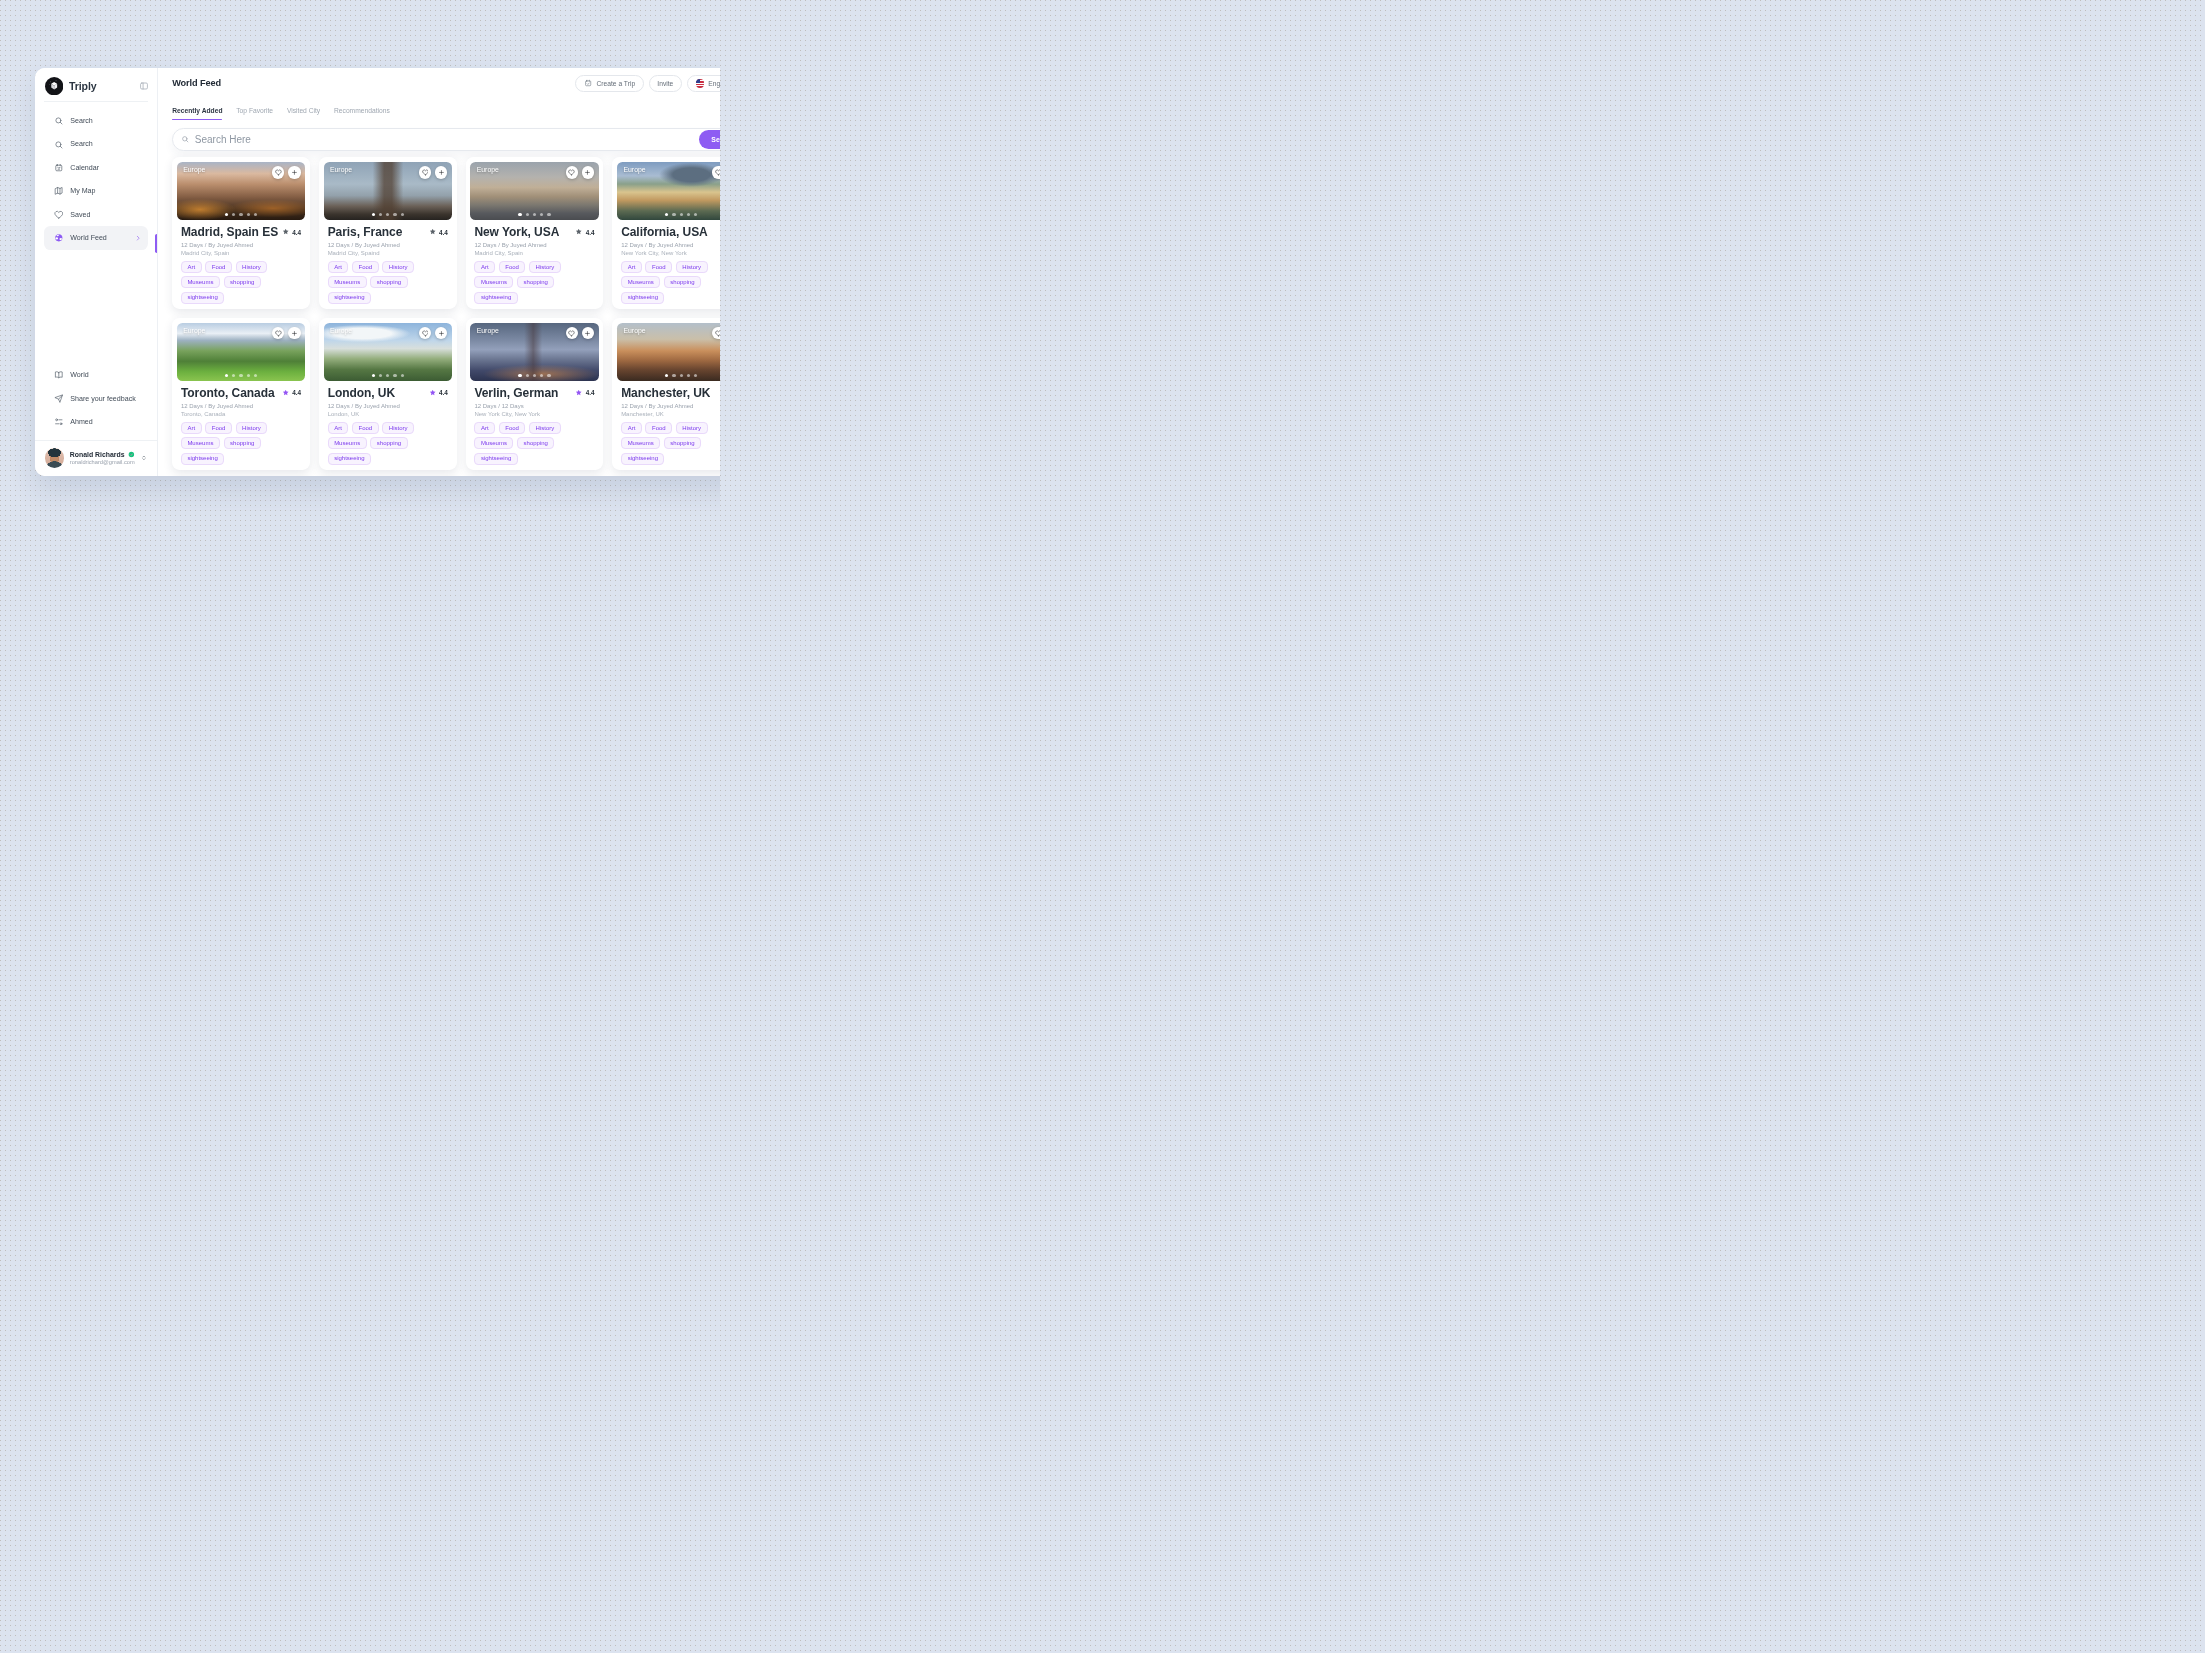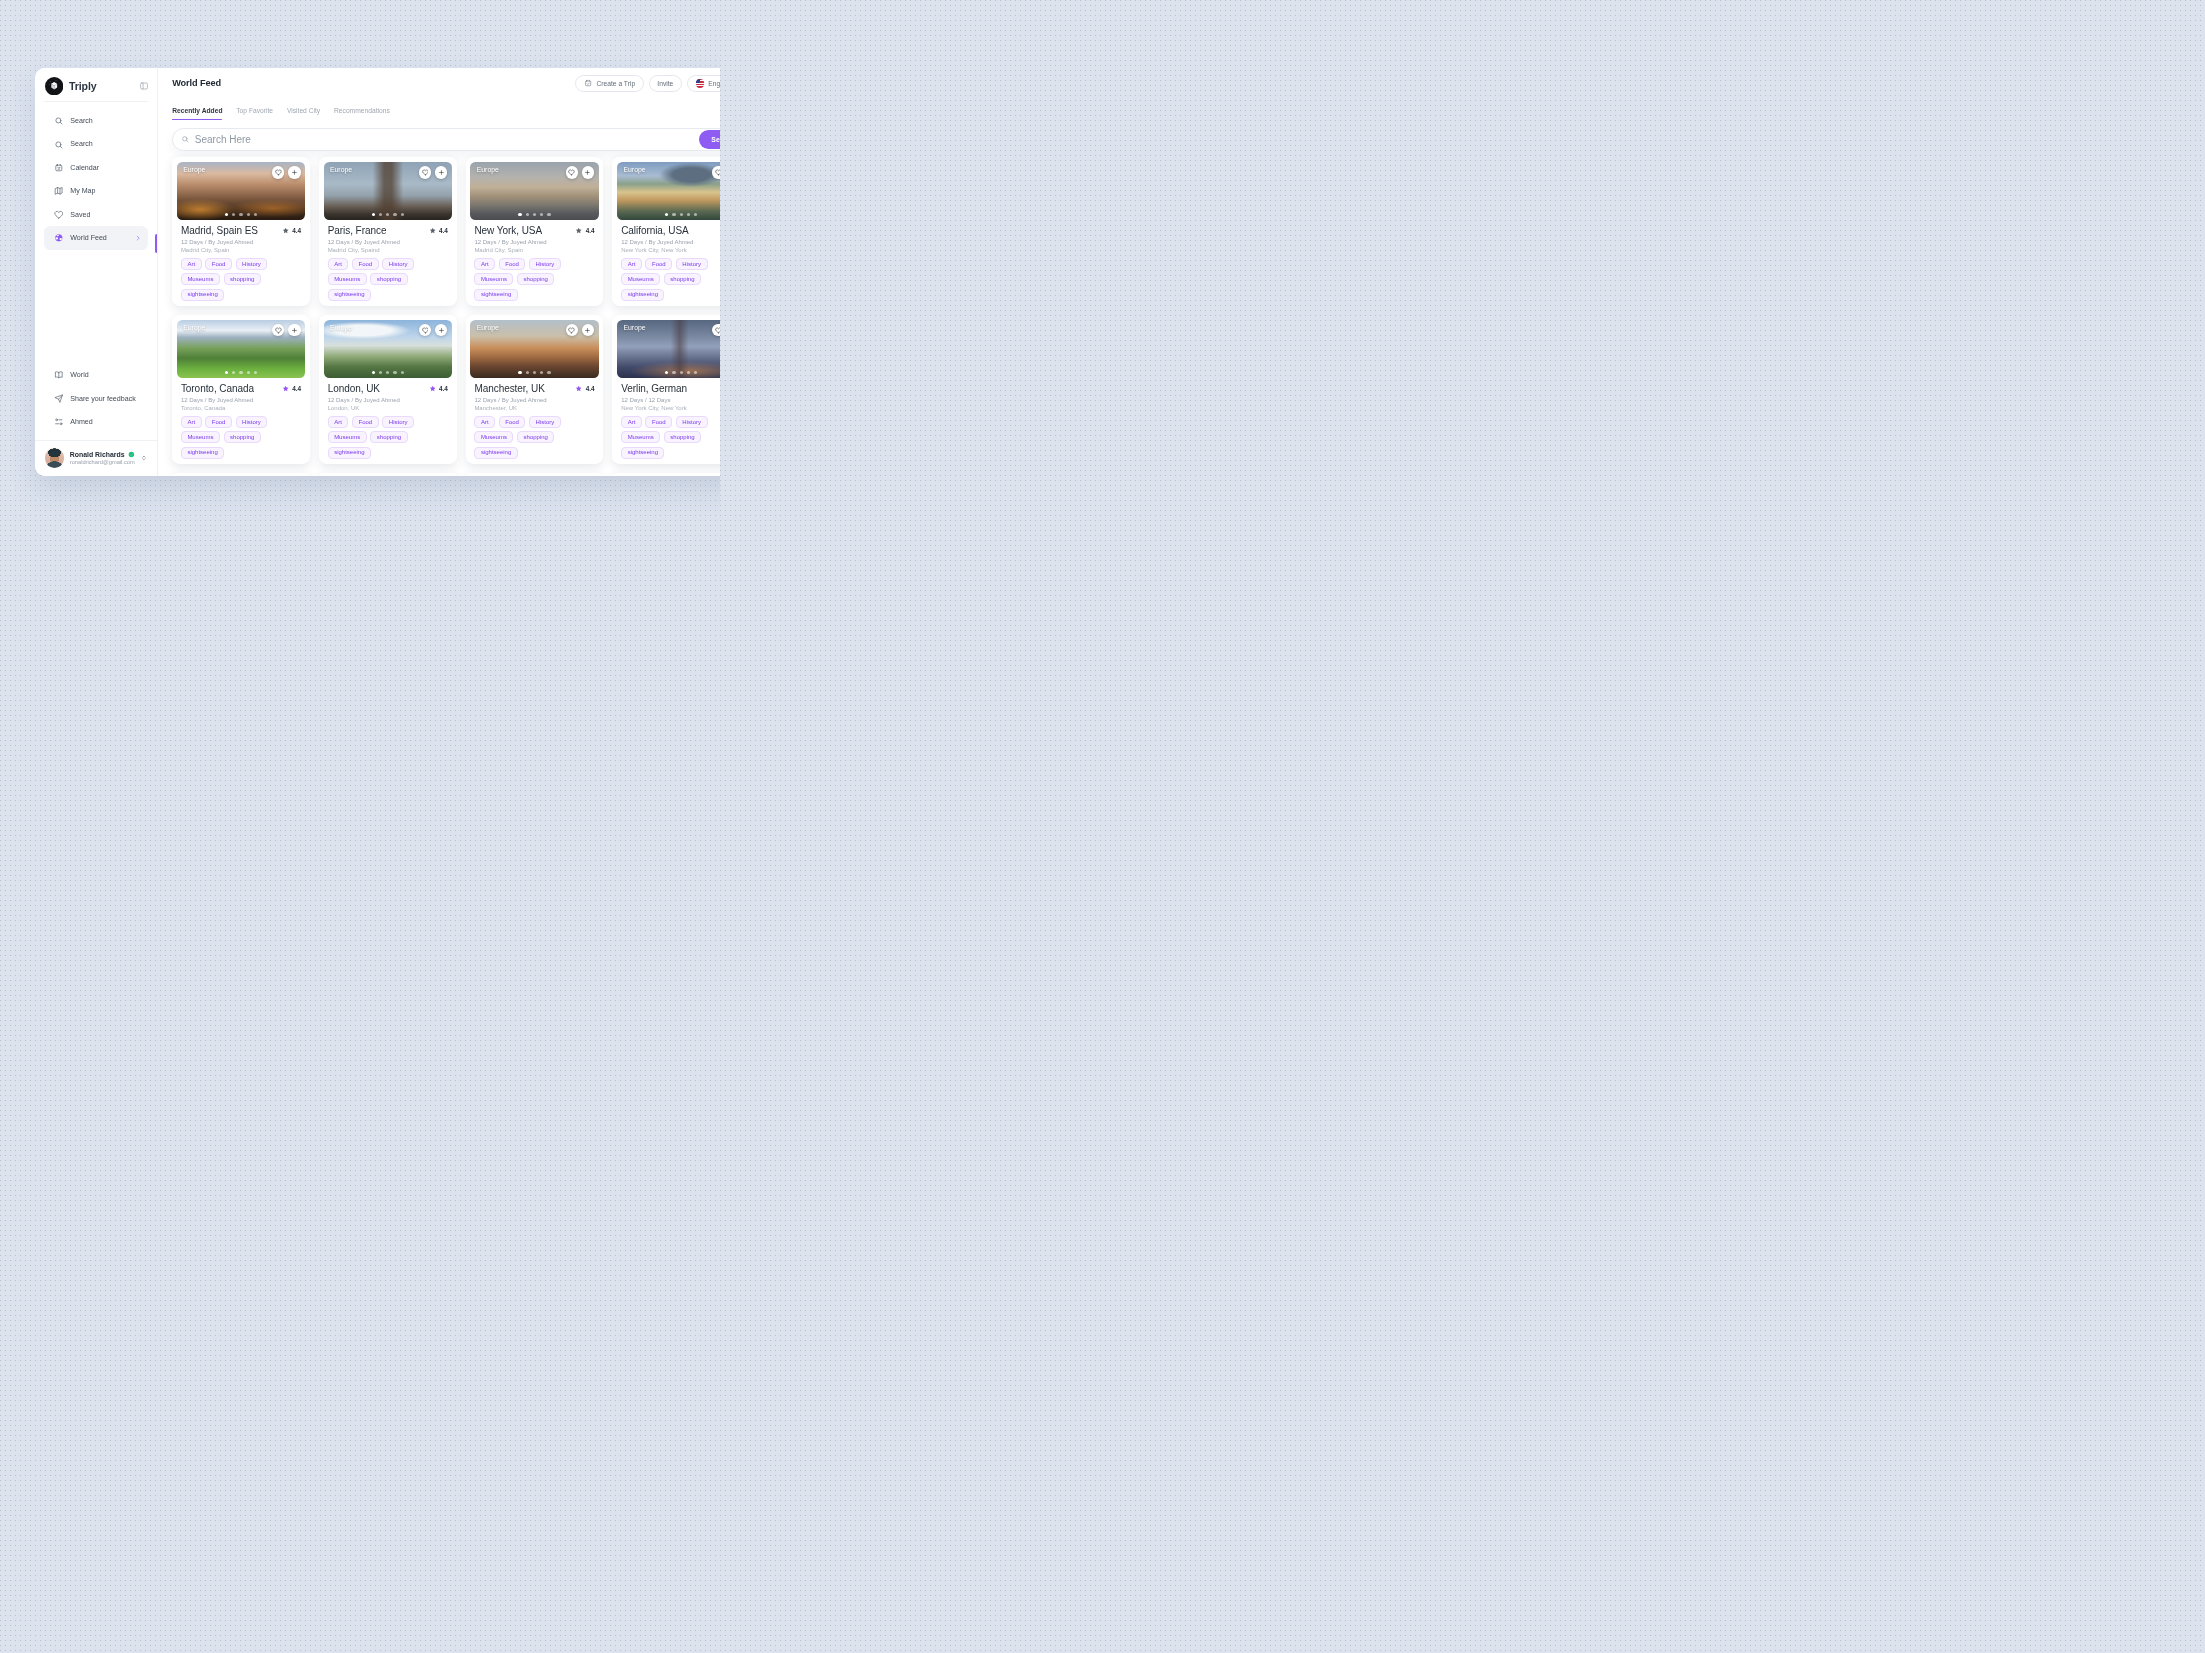--- a/index.html
+++ b/index.html
@@ -86,21 +86,21 @@
   .card-img { position:relative; height:58px; border-radius:5.5px; overflow:hidden; background:#cfd6de; }
   .region { position:absolute; left:6.4px; top:4.1px; color:#fff; font-size:6.9px; font-weight:500; text-shadow:0 0.5px 2.3px rgba(0,0,0,.3); }
   .img-actions { position:absolute; right:4.6px; top:4.1px; display:flex; gap:3.7px; }
   .circle-btn { width:12.4px; height:12.4px; border-radius:50%; background:#fff; display:flex; align-items:center; justify-content:center; color:#17191d; box-shadow:0 0.9px 3.2px rgba(0,0,0,.22); cursor:pointer; }
   .circle-btn .icon { width:6.9px; height:6.9px; }
   .dots { position:absolute; left:0; right:0; bottom:4.1px; display:flex; justify-content:center; gap:4.1px; }
   .dot { width:3.2px; height:3.2px; border-radius:50%; background:rgba(255,255,255,.55); cursor:pointer; }
   .dot.on { background:#fff; }
   .card-body { padding:5px 4.1px 0; }
   .title-row { display:flex; align-items:center; justify-content:space-between; gap:3.7px; }
-  .card-title { font-size:10px; font-weight:400; color:#273039; letter-spacing:-0.05px; white-space:nowrap; overflow:hidden; }
+  .card-title { font-size:12px; font-weight:700; color:#273039; letter-spacing:-0.05px; white-space:nowrap; overflow:hidden; }
   .rating { display:flex; align-items:center; gap:2.8px; font-size:6.4px; font-weight:600; color:#273039; }
   .rating .icon { width:7.4px; height:7.4px; }
   .rating .icon svg { stroke:none; }
   .meta { margin-top:3.2px; font-size:6px; color:#9aa2ad; }
   .meta .sep { margin:0 1.8px; }
   .loc { margin-top:1.8px; font-size:6px; color:#a9b0ba; }
   .tags { margin-top:5px; display:flex; flex-wrap:wrap; gap:3.2px 3.7px; }
   .tag { font-size:6px; color:#7c3aed; background:#f8f3fe; border:0.5px solid #e9d9fb; border-radius:4.1px; padding:1.8px 5.5px 2.3px; }
 
   
@@ -677,20 +677,73 @@
               <span class="tag">Art</span>
               <span class="tag">Food</span>
               <span class="tag">History</span>
               <span class="tag">Museums</span>
               <span class="tag">shopping</span>
               <span class="tag">sightseeing</span>
             </div>
     </div>
   </article>
         <article class="card">
+    <div class="card-img img-verlin">
+      <span class="region">Europe</span>
+      <span class="img-actions">
+        <span class="circle-btn">
+                <span class="icon">
+                  <svg viewBox="0 0 15 15" width="6.9" height="6.9">
+                    <use href="#i-heart"></use>
+                  </svg>
+                </span>
+              </span>
+        <span class="circle-btn">
+                <span class="icon">
+                  <svg viewBox="0 0 15 15" width="6.9" height="6.9">
+                    <use href="#i-plus"></use>
+                  </svg>
+                </span>
+              </span>
+      </span>
+      <span class="dots">
+              <span class="dot on"></span>
+              <span class="dot"></span>
+              <span class="dot"></span>
+              <span class="dot"></span>
+              <span class="dot"></span>
+            </span>
+    </div>
+    <div class="card-body">
+      <div class="title-row">
+        <span class="card-title">Verlin, German</span>
+        <span class="rating">
+          <span class="icon" style="color: rgb(148, 85, 244);">
+                  <svg viewBox="0 0 16 16" width="7.4" height="7.4">
+                    <use href="#i-star"></use>
+                  </svg>
+                </span>
+          <span class="rating-val">4.4</span>
+        </span>
+      </div>
+      <div class="meta">
+        <span class="duration">12 Days</span><span class="sep">/</span><span class="author">12 Days</span>
+      </div>
+      <div class="loc">New York City, New York</div>
+      <div class="tags">
+              <span class="tag">Art</span>
+              <span class="tag">Food</span>
+              <span class="tag">History</span>
+              <span class="tag">Museums</span>
+              <span class="tag">shopping</span>
+              <span class="tag">sightseeing</span>
+            </div>
+    </div>
+  </article>
+        <article class="card">
     <div class="card-img img-manchester">
       <span class="region">Europe</span>
       <span class="img-actions">
         <span class="circle-btn">
                 <span class="icon">
                   <svg viewBox="0 0 15 15" width="6.9" height="6.9">
                     <use href="#i-heart"></use>
                   </svg>
                 </span>
               </span>
@@ -730,73 +783,20 @@
               <span class="tag">Art</span>
               <span class="tag">Food</span>
               <span class="tag">History</span>
               <span class="tag">Museums</span>
               <span class="tag">shopping</span>
               <span class="tag">sightseeing</span>
             </div>
     </div>
   </article>
         <article class="card">
-    <div class="card-img img-verlin">
-      <span class="region">Europe</span>
-      <span class="img-actions">
-        <span class="circle-btn">
-                <span class="icon">
-                  <svg viewBox="0 0 15 15" width="6.9" height="6.9">
-                    <use href="#i-heart"></use>
-                  </svg>
-                </span>
-              </span>
-        <span class="circle-btn">
-                <span class="icon">
-                  <svg viewBox="0 0 15 15" width="6.9" height="6.9">
-                    <use href="#i-plus"></use>
-                  </svg>
-                </span>
-              </span>
-      </span>
-      <span class="dots">
-              <span class="dot on"></span>
-              <span class="dot"></span>
-              <span class="dot"></span>
-              <span class="dot"></span>
-              <span class="dot"></span>
-            </span>
-    </div>
-    <div class="card-body">
-      <div class="title-row">
-        <span class="card-title">Verlin, German</span>
-        <span class="rating">
-          <span class="icon" style="color: rgb(148, 85, 244);">
-                  <svg viewBox="0 0 16 16" width="7.4" height="7.4">
-                    <use href="#i-star"></use>
-                  </svg>
-                </span>
-          <span class="rating-val">4.4</span>
-        </span>
-      </div>
-      <div class="meta">
-        <span class="duration">12 Days</span><span class="sep">/</span><span class="author">12 Days</span>
-      </div>
-      <div class="loc">New York City, New York</div>
-      <div class="tags">
-              <span class="tag">Art</span>
-              <span class="tag">Food</span>
-              <span class="tag">History</span>
-              <span class="tag">Museums</span>
-              <span class="tag">shopping</span>
-              <span class="tag">sightseeing</span>
-            </div>
-    </div>
-  </article>
-        <article class="card">
     
     
   </article>
         <article class="card">
     
     
   </article>
         <article class="card">
     
     

